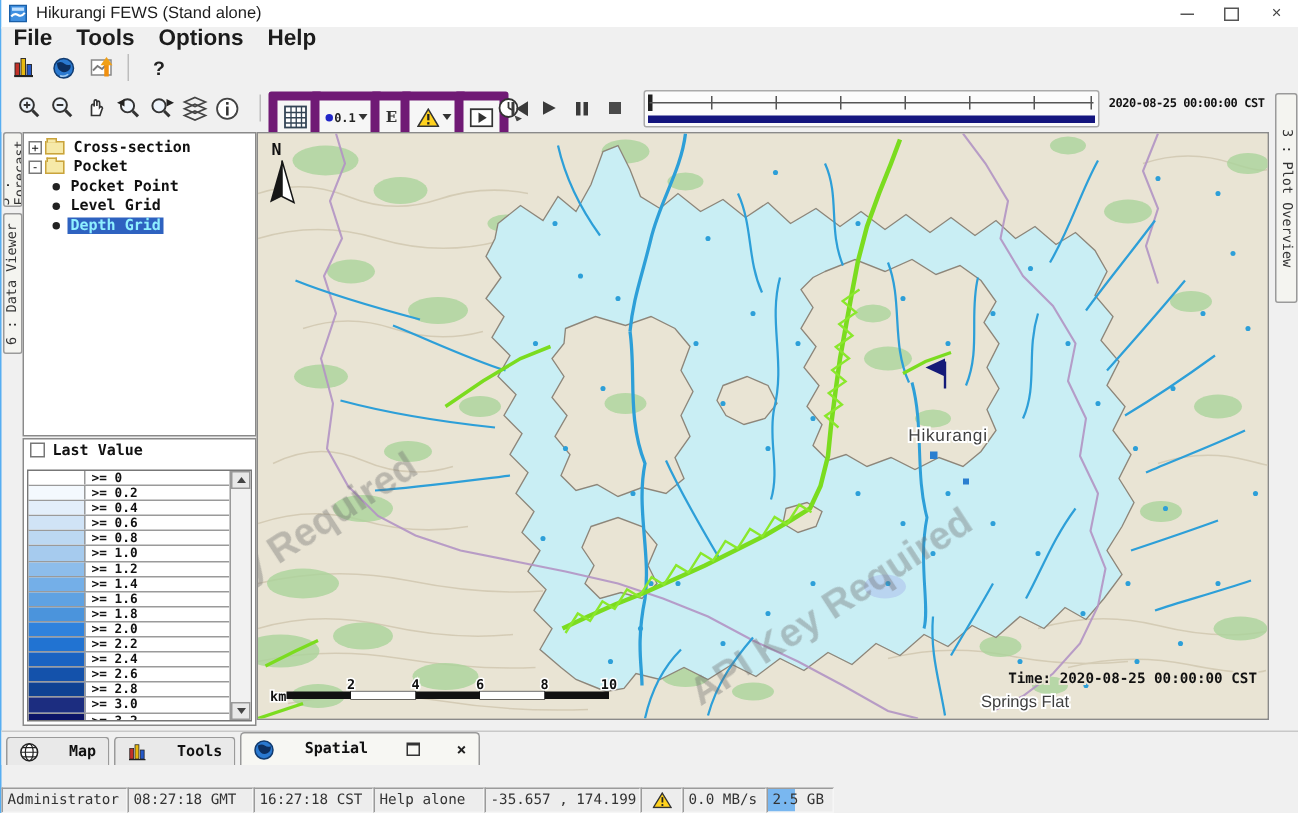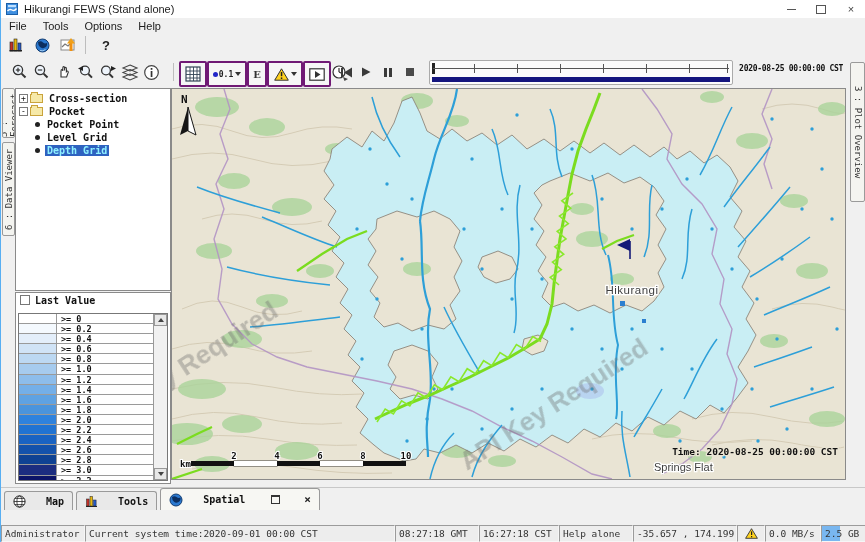--- a/index.html
+++ b/index.html
@@ -9,30 +9,30 @@
   
   .titlebar{position:absolute;left:0;top:0;width:865px;height:18px;background:#ffffff;border-bottom:1px solid #e4e4e4;display:flex;align-items:center;}
   .title-ico{width:12px;height:12px;margin:0 6px 0 5px;}
   .title-text{font-size:11px;color:#1c1c1c;}
   .win-controls{position:absolute;right:0;top:0;height:18px;display:flex;}
   .winbtn{width:30px;height:18px;display:flex;align-items:center;justify-content:center;color:#444;font-size:11px;}
   .min-glyph{width:9px;height:1px;background:#555;}
   .max-glyph{width:8px;height:7px;border:1px solid #555;}
   
   .menubar{position:absolute;left:0;top:18px;width:865px;height:16px;background:#f0f0f0;display:flex;align-items:center;}
-  .menu-item{font-size:11px;color:#1c1c1c;padding:0 8px;line-height:16px;}
+  .menu-item{font-size:15px;color:#1c1c1c;padding:0 8px;line-height:16px;font-weight:bold;}
   
   .toolbar1{position:absolute;left:0;top:34px;width:865px;height:22px;background:#f0f0f0;display:flex;align-items:center;}
   .toolbar2{position:absolute;left:0;top:56px;width:847px;height:32px;background:#f0f0f0;}
   .tbtn{width:22px;height:22px;display:flex;align-items:center;justify-content:center;}
   .tb1{position:relative;margin-left:4px;}
   .vsep{width:1px;height:18px;background:#bdbdbd;margin:0 6px;}
   .help-q{font-size:13px;font-weight:bold;color:#222;padding:0 10px;}
   .t2btn{position:absolute;top:5px;height:22px;display:flex;align-items:center;justify-content:center;}
-  .boxed{border:2px solid #701a75;background:#f6f6f6;border-radius:2px;}
+  .boxed{border:6px solid #701a75;background:#f6f6f6;border-radius:2px;}
   .caret-down{width:0;height:0;border-left:3px solid transparent;border-right:3px solid transparent;border-top:4px solid #333;margin-left:2px;}
   .scale-txt{font-size:8px;font-weight:bold;color:#222;font-family:"DejaVu Sans Mono",monospace;}
   .bluedot{width:5px;height:5px;border-radius:50%;background:#2126c8;margin-right:1px;}
   .ebtn-txt{font-size:10px;font-weight:bold;color:#333;font-family:"DejaVu Serif",serif;}
   .pause-bars{display:flex;gap:2px;}
   .pause-bars i{display:block;width:3px;height:9px;background:#3a3a3a;}
   .stop-sq{width:8px;height:8px;background:#4a4a4a;}
   .stepbar{width:2px;height:9px;background:#3a3a3a;}
   
   .timeline{position:absolute;left:428px;top:60px;width:302px;height:23px;border:1px solid #aaa;border-radius:2px;background:#fbfbfb;}
@@ -679,21 +679,20 @@
       </svg>
       <span>Spatial</span>
       <span class="panel-restore"></span>
       <span class="panel-close">×</span>
     </div>
   </div>
 
 
   <div class="statusbar">
     <div class="seg" style="width:84px">Administrator</div>
-    <div class="seg" style="width:310px">Current system time:2020-09-01 00:00 CST</div>
     <div class="seg" style="width:84px">08:27:18 GMT</div>
     <div class="seg" style="width:80px">16:27:18 CST</div>
     <div class="seg" style="width:74px">Help alone</div>
     <div class="seg" style="width:104px">-35.657 , 174.199</div>
     <div class="seg seg-warn" style="width:28px">
       <svg width="13" height="11" viewBox="0 0 13 11">
         <polygon points="6.5,0.7 12.4,10.3 0.6,10.3" fill="#ffd21e" stroke="#333" stroke-width="0.9"></polygon>
         <rect x="6" y="3.4" width="1.2" height="3.6" fill="#222"></rect>
         <rect x="6" y="8" width="1.2" height="1.3" fill="#222"></rect>
       </svg>

